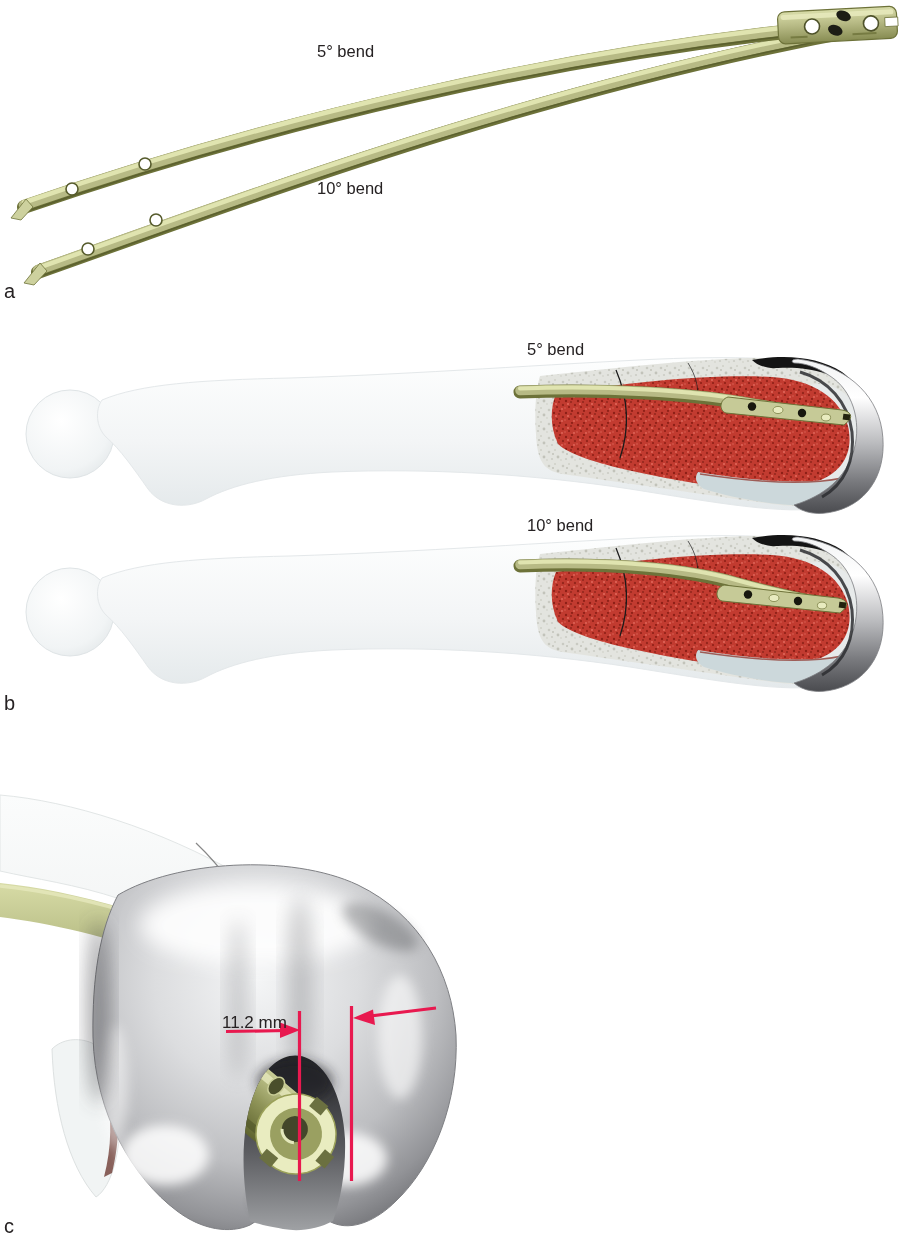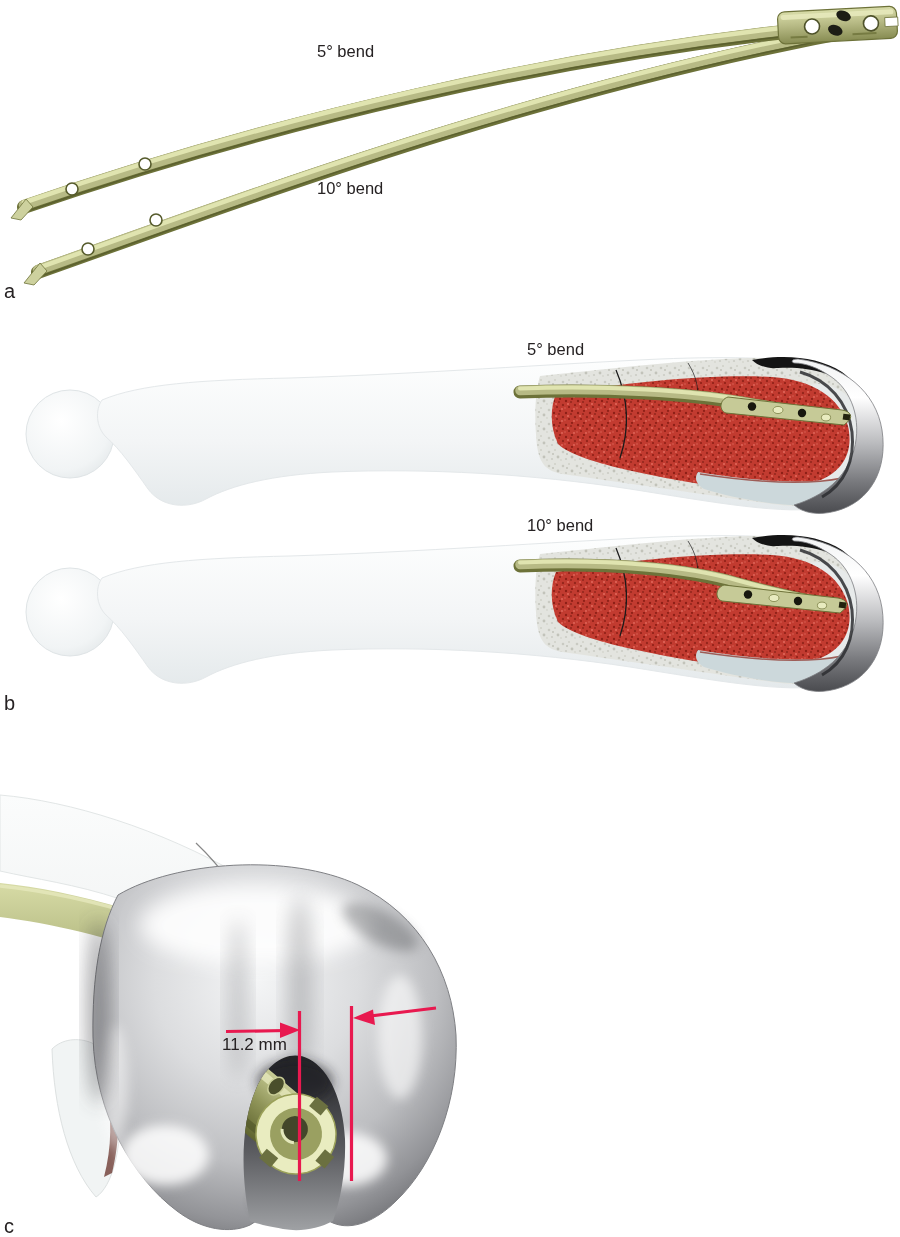--- a/index.html
+++ b/index.html
@@ -254,16 +254,16 @@
   </svg>
 
   <div class="txt" style="left:317px;top:43px">5° bend</div>
   <div class="txt" style="left:317px;top:180px">10° bend</div>
   <div class="panel-letter" style="left:4px;top:281px">a</div>
 
   <div class="txt" style="left:527px;top:341px">5° bend</div>
   <div class="txt" style="left:527px;top:517px">10° bend</div>
   <div class="panel-letter" style="left:4px;top:693px">b</div>
 
-  <div class="txt measure-label" style="left:222px;top:1036px">11.2 mm</div>
+  <div class="txt measure-label" style="left:222px;top:1014px">11.2 mm</div>
   <div class="panel-letter" style="left:4px;top:1216px">c</div>
 
 </div>
 
 </body></html>

